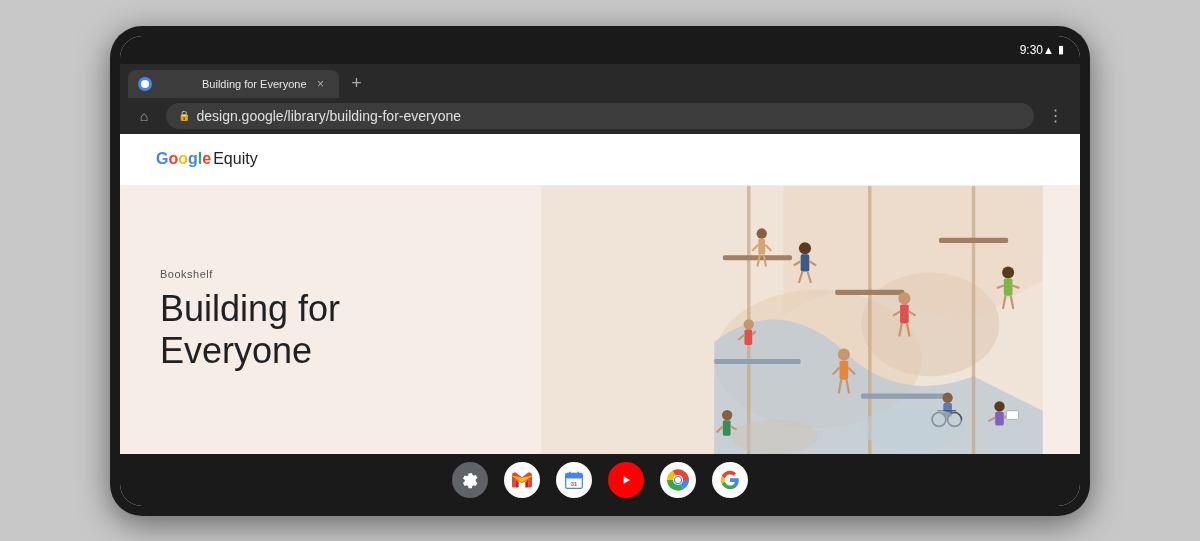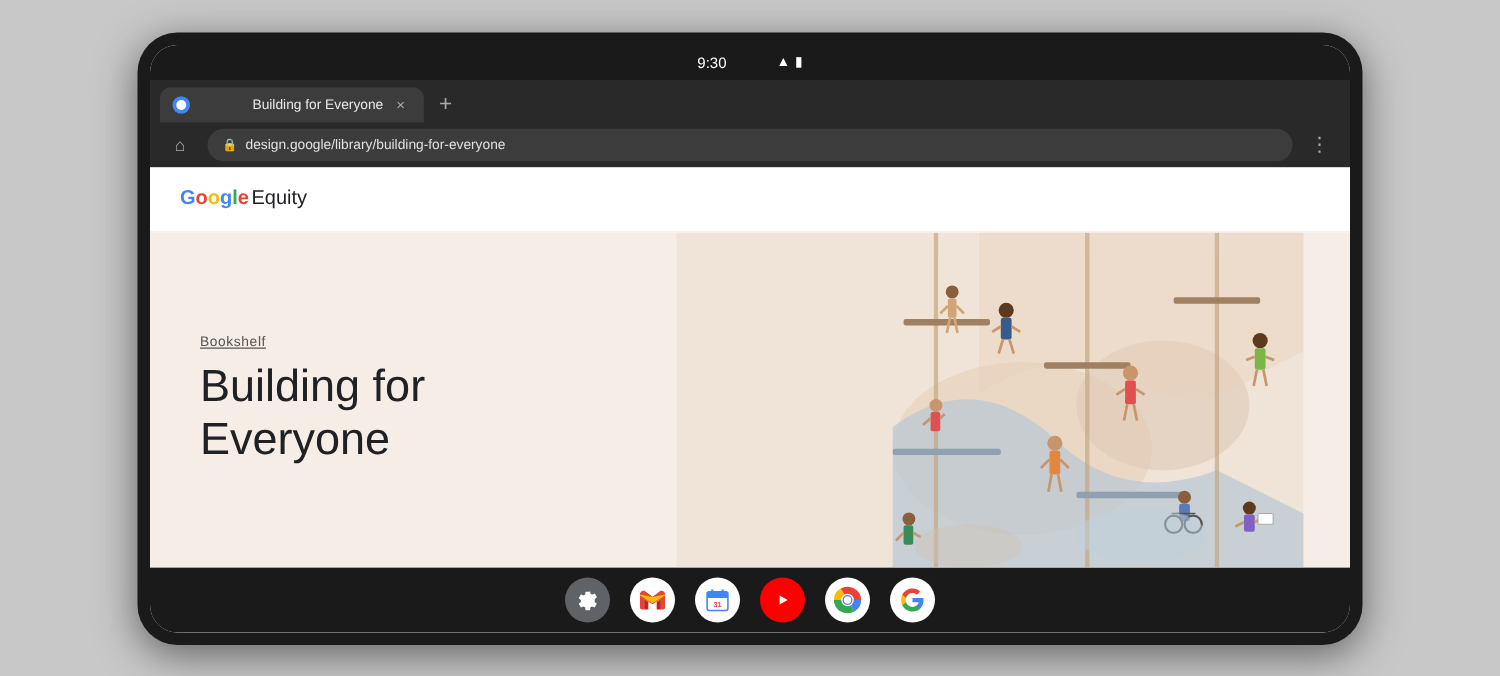--- a/index.html
+++ b/index.html
@@ -32,24 +32,23 @@
       display: flex;
       flex-direction: column;
     }
 
     
     .status-bar {
       background: #1a1a1a;
       height: 28px;
       display: flex;
       align-items: center;
-      justify-content: center;
+      justify-content: flex-end;
       padding: 0 16px;
       flex-shrink: 0;
-      gap: 40px;
     }
     .status-time {
       color: #fff;
       font-size: 12px;
       font-weight: 500;
     }
     .status-icons {
       display: flex;
       align-items: center;
       gap: 4px;
@@ -166,21 +165,21 @@
       gap: 6px;
     }
 
     .lock-icon {
       color: #aaa;
       font-size: 10px;
     }
 
     .address-text {
       color: #e0e0e0;
-      font-size: 11px;
+      font-size: 14px;
     }
 
     .menu-btn {
       color: #aaa;
       font-size: 16px;
       cursor: pointer;
       width: 28px;
       height: 28px;
       display: flex;
       align-items: center;
@@ -196,21 +195,21 @@
       overflow: hidden;
       display: flex;
       flex-direction: column;
     }
 
     .site-header {
       height: 52px;
       display: flex;
       align-items: center;
       justify-content: space-between;
-      padding: 0 24px;
+      padding: 0 36px;
       border-bottom: 1px solid #eee;
       flex-shrink: 0;
       background: #fff;
     }
 
     .site-logo {
       font-size: 16px;
       font-weight: 400;
       color: #202124;
       display: flex;
@@ -266,21 +265,20 @@
       flex-direction: column;
       justify-content: center;
       z-index: 2;
     }
 
     .hero-category {
       font-size: 11px;
       color: #555;
       margin-bottom: 8px;
       letter-spacing: 0.5px;
-      text-decoration: underline;
     }
 
     .hero-title {
       font-size: 36px;
       font-weight: 400;
       color: #202124;
       line-height: 1.15;
       margin-bottom: 16px;
     }
 

